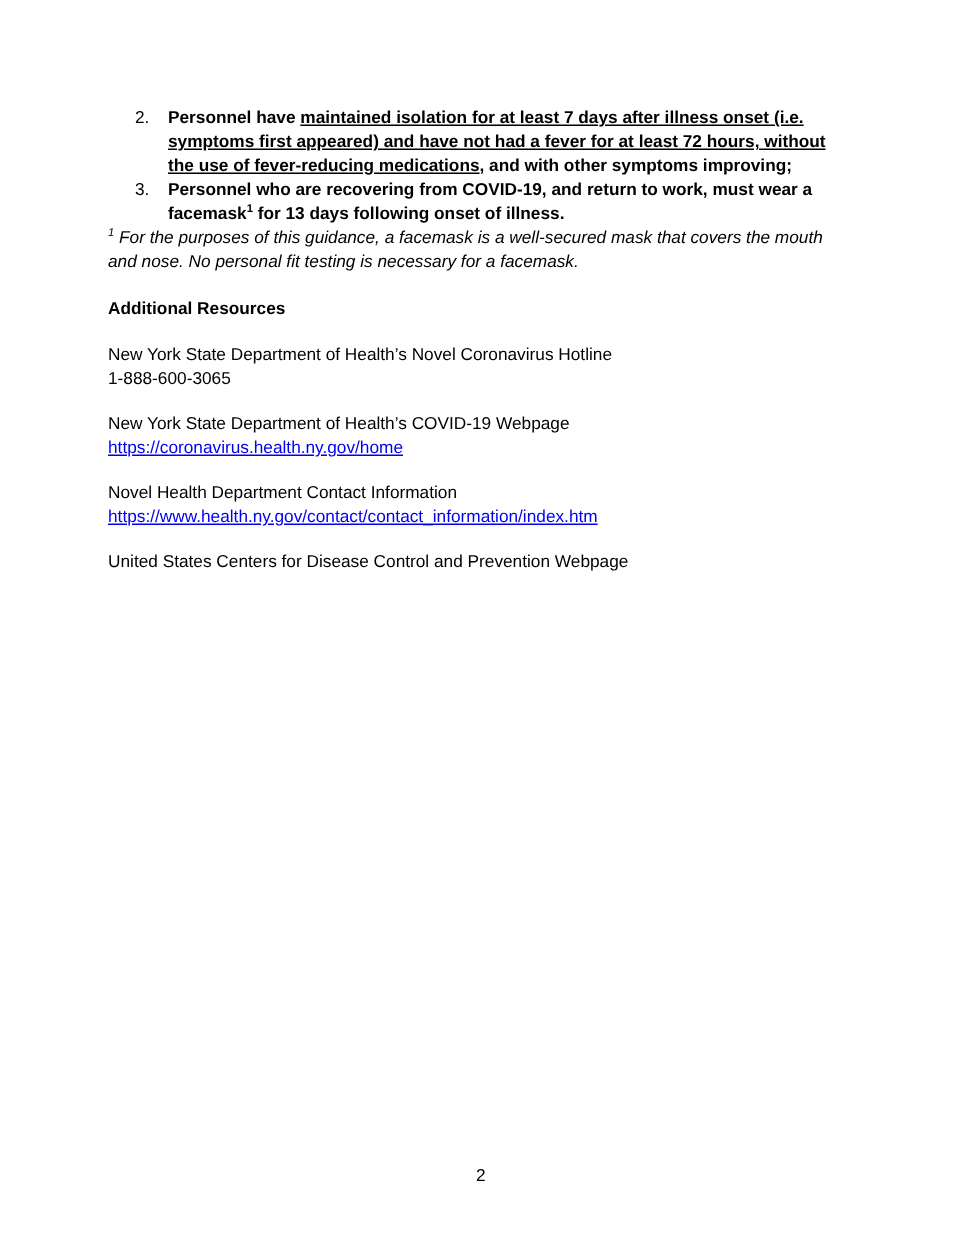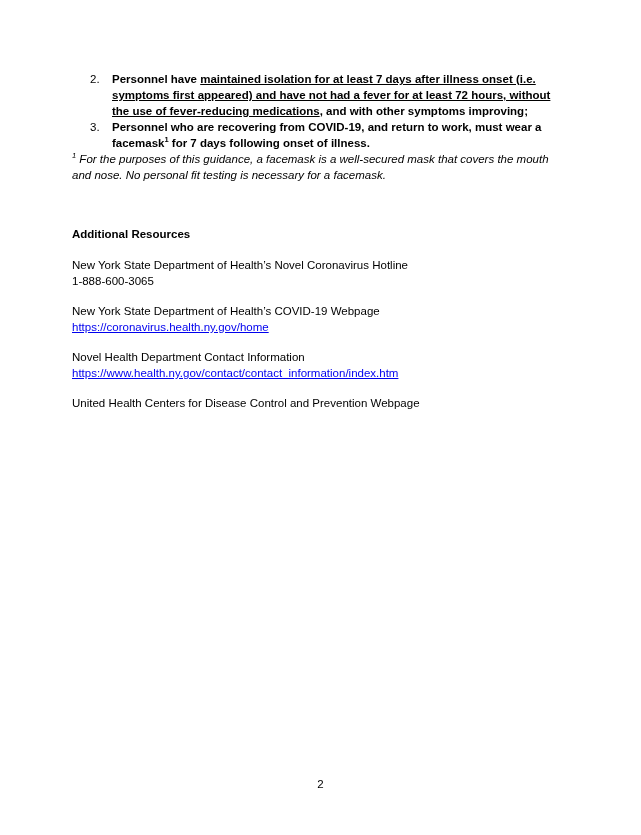--- a/index.html
+++ b/index.html
@@ -35,21 +35,21 @@
     line-height: 0;
   }
   
   .footnote {
     margin-top: 0;
     width: 498px;
     font-style: italic;
   }
   
   .res-heading {
-    margin-top: 43px;
+    margin-top: 15px;
     font-weight: bold;
     font-size: 11.5px;
     line-height: 16px;
   }
   .resources-wrap { margin-top: 15px; }
   .resource { margin-bottom: 14px; }
   .resource-title { display: block; }
   .doc-link {
     color: #0000EE;
     text-decoration: underline;
@@ -72,21 +72,21 @@
 
   <div class="doc-list">
 
     <div class="list-item">
       <span class="list-num">2.</span>
       <span class="list-text"><span>Personnel have </span><span class="u">maintained isolation for at least 7 days after illness onset (i.e. symptoms first appeared) and have not had a fever for at least 72 hours, without the use of fever-reducing medications</span><span>, and with other symptoms improving;</span></span>
     </div>
 
     <div class="list-item">
       <span class="list-num">3.</span>
-      <span class="list-text"><span>Personnel who are recovering from COVID-19, and return to work, must wear a facemask</span><sup class="sups">1</sup><span> for 7 days following onset of illness.</span></span>
+      <span class="list-text"><span>Personnel who are recovering from COVID-19, and return to work, must wear a facemask</span><sup class="sups">1</sup><span> for 13 days following onset of illness.</span></span>
     </div>
 
   </div>
 
   <p class="footnote"><sup class="sups">1</sup><span> For the purposes of this guidance, a facemask is a well-secured mask that covers the mouth and nose. No personal fit testing is necessary for a facemask.</span></p>
 
   <h3 class="res-heading">Additional Resources</h3>
 
   <div class="resources-wrap">
 
@@ -99,20 +99,20 @@
       <span class="resource-title">New York State Department of Health’s COVID-19 Webpage</span>
       <a class="doc-link">https://coronavirus.health.ny.gov/home</a>
     </div>
 
     <div class="resource">
       <span class="resource-title">Novel Health Department Contact Information</span>
       <a class="doc-link">https://www.health.ny.gov/contact/contact_information/index.htm</a>
     </div>
 
     <div class="resource">
-      <span class="resource-title">United Health Centers for Disease Control and Prevention Webpage</span>
+      <span class="resource-title">United States Centers for Disease Control and Prevention Webpage</span>
     </div>
 
   </div>
 
   <div class="page-number">2</div>
 
 </div>
 
 </body></html>

